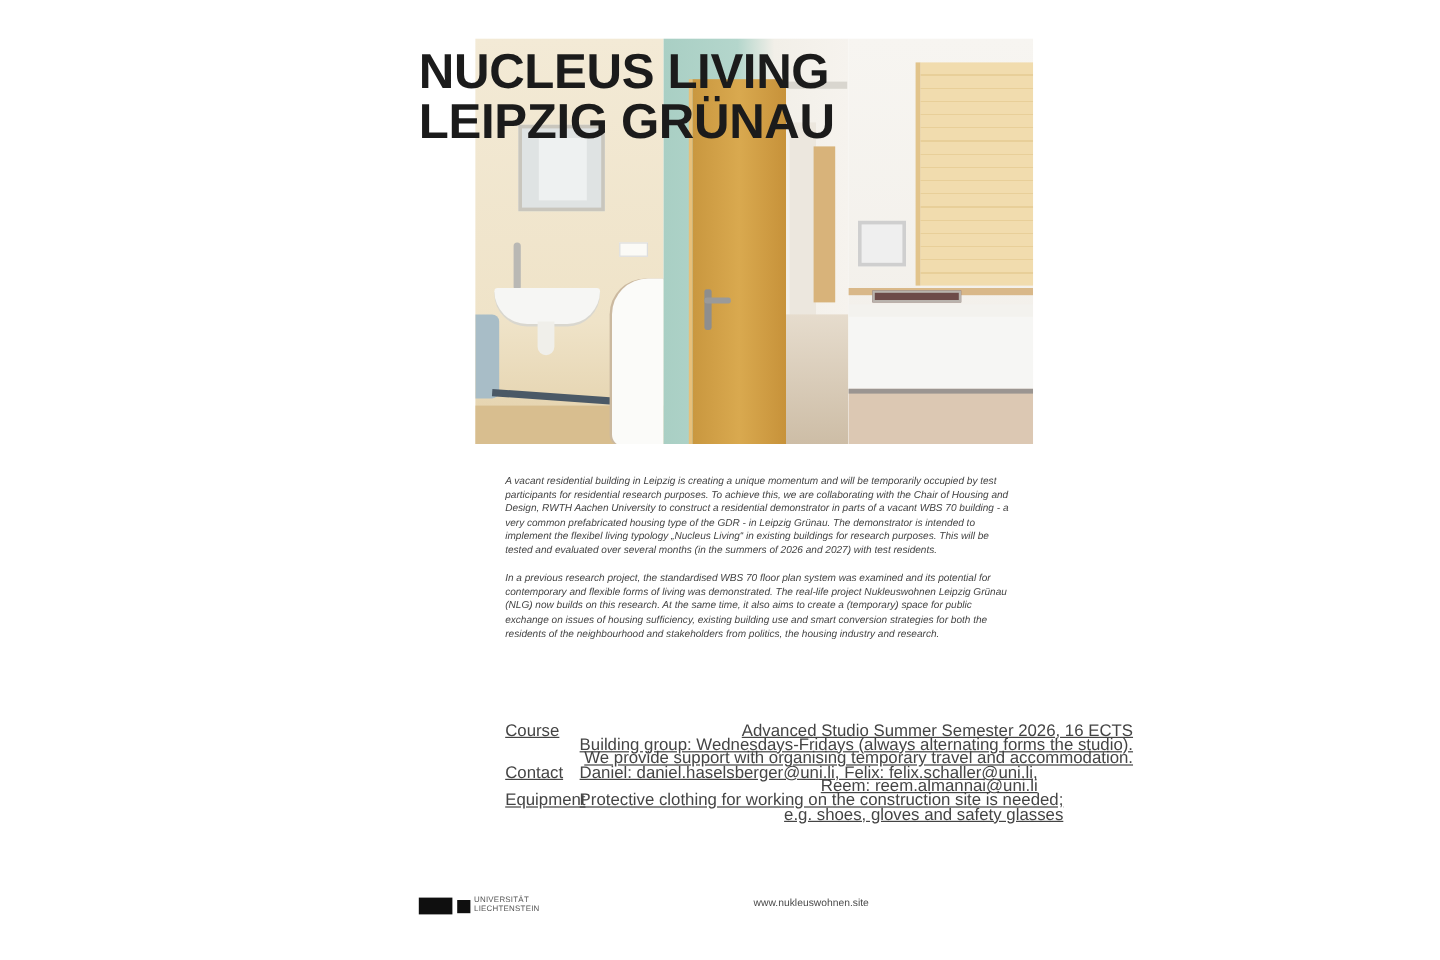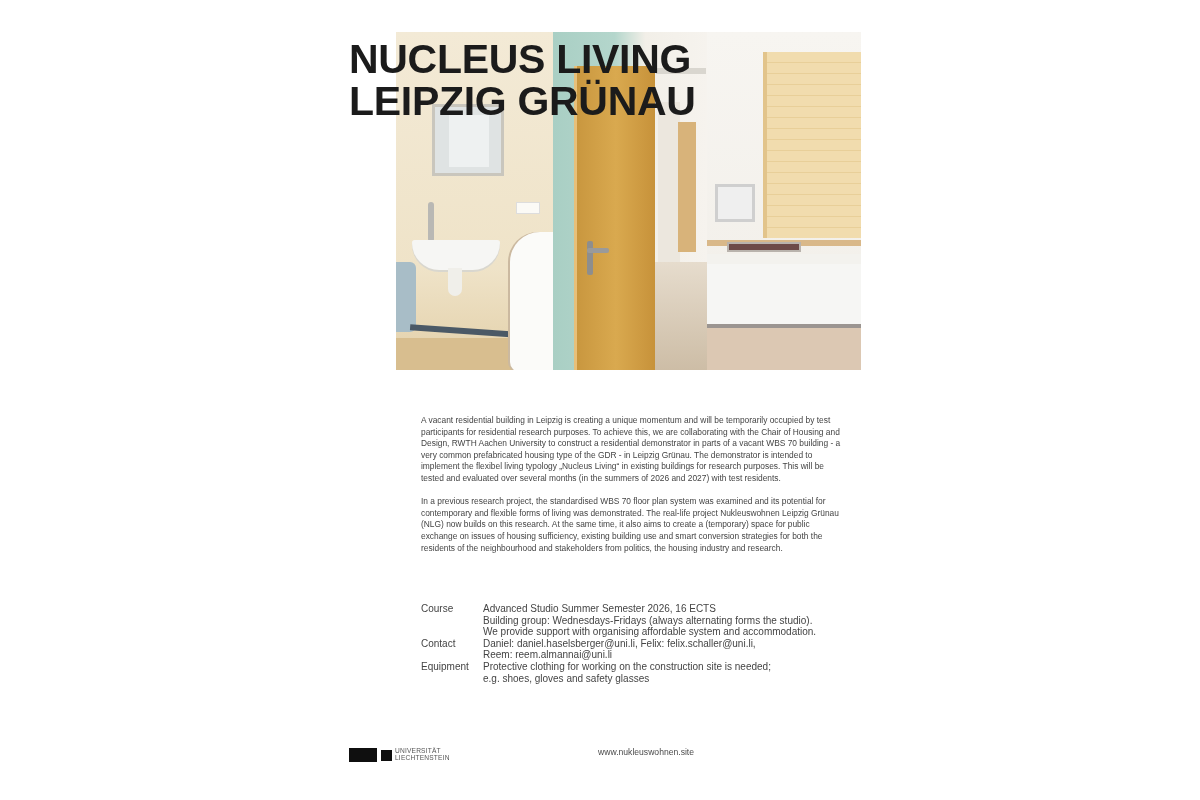--- a/index.html
+++ b/index.html
@@ -40,35 +40,35 @@
   .counter-top{position:absolute;left:0;top:208px;width:154px;height:6px;background:#d9b889;}
   .basin{position:absolute;left:20px;top:210px;width:74px;height:10px;background:#6d4a48;border:2px solid #b9b3ad;box-sizing:border-box;}
   .counter{position:absolute;left:0;top:222px;width:154px;height:70px;background:#f6f6f4;border-top:10px solid #f3f2ee;}
   .kitchen-floor{position:absolute;left:0;top:292px;width:154px;height:46px;background:#dcc8b3;border-top:4px solid #9b9591;}
 
   
   .title{position:absolute;left:349px;top:38px;margin:0;font-family:"Liberation Sans",sans-serif;font-weight:bold;font-size:41px;line-height:42px;color:#1b1b1b;letter-spacing:-0.3px;}
   .title span{display:block;}
 
   
-  .body{position:absolute;left:421px;top:415px;width:420px;font-size:8.4px;line-height:11.6px;color:#444;}
+  .body{position:absolute;left:421px;top:395px;width:420px;font-size:8.4px;line-height:11.6px;color:#444;font-style:italic;}
   .body p{margin:0 0 11.6px 0;}
 
-  .info{position:absolute;left:421px;top:603px;width:440px;font-size:10px;line-height:11.6px;color:#444;}
+  .info{position:absolute;left:421px;top:603px;width:440px;font-size:14px;line-height:11.6px;color:#444;text-decoration:underline;}
   .info-row{display:flex;}
   .info-label{width:62px;flex:none;}
-  .info-val{flex:1;}
+  .info-val{flex:1;text-align:right;}
   .info-val div{white-space:nowrap;}
 
   
   .logo{position:absolute;left:349px;top:748px;display:flex;align-items:center;}
   .logo-bar{width:28px;height:14px;background:#0f0f0f;}
   .logo-sq{width:11px;height:11px;background:#0f0f0f;margin-left:4px;}
   .logo-text{margin-left:3px;font-size:6.6px;line-height:6.8px;color:#555;letter-spacing:0.2px;}
-  .url{position:absolute;left:598px;top:747px;font-size:8.6px;color:#4a4a4a;}
+  .url{position:absolute;left:628px;top:747px;font-size:8.6px;color:#4a4a4a;}
 </style>
 </head>
 <body>
 
 <div class="poster">
 
   <div class="photos">
     <div class="panel p1">
       <div class="mirror">
           <div class="mirror-inner"></div>
@@ -112,21 +112,21 @@
     <p>A vacant residential building in Leipzig is creating a unique momentum and will be temporarily occupied by test participants for residential research purposes. To achieve this, we are collaborating with the Chair of Housing and Design, RWTH Aachen University to construct a residential demonstrator in parts of a vacant WBS 70 building - a very common prefabricated housing type of the GDR - in Leipzig Grünau. The demonstrator is intended to implement the flexibel living typology „Nucleus Living“ in existing buildings for research purposes. This will be tested and evaluated over several months (in the summers of 2026 and 2027) with test residents.</p>
     <p>In a previous research project, the standardised WBS 70 floor plan system was examined and its potential for contemporary and flexible forms of living was demonstrated. The real-life project Nukleuswohnen Leipzig Grünau (NLG) now builds on this research. At the same time, it also aims to create a (temporary) space for public exchange on issues of housing sufficiency, existing building use and smart conversion strategies for both the residents of the neighbourhood and stakeholders from politics, the housing industry and research.</p>
   </div>
 
   <div class="info">
     <div class="info-row">
       <div class="info-label">Course</div>
       <div class="info-val">
         <div>Advanced Studio Summer Semester 2026, 16 ECTS</div>
         <div>Building group: Wednesdays-Fridays (always alternating forms the studio).</div>
-        <div>We provide support with organising affordable system and accommodation.</div>
+        <div>We provide support with organising temporary travel and accommodation.</div>
       </div>
     </div>
     <div class="info-row">
       <div class="info-label">Contact</div>
       <div class="info-val">
         <div>Daniel: daniel.haselsberger@uni.li, Felix: felix.schaller@uni.li,</div>
         <div>Reem: reem.almannai@uni.li</div>
       </div>
     </div>
     <div class="info-row">

